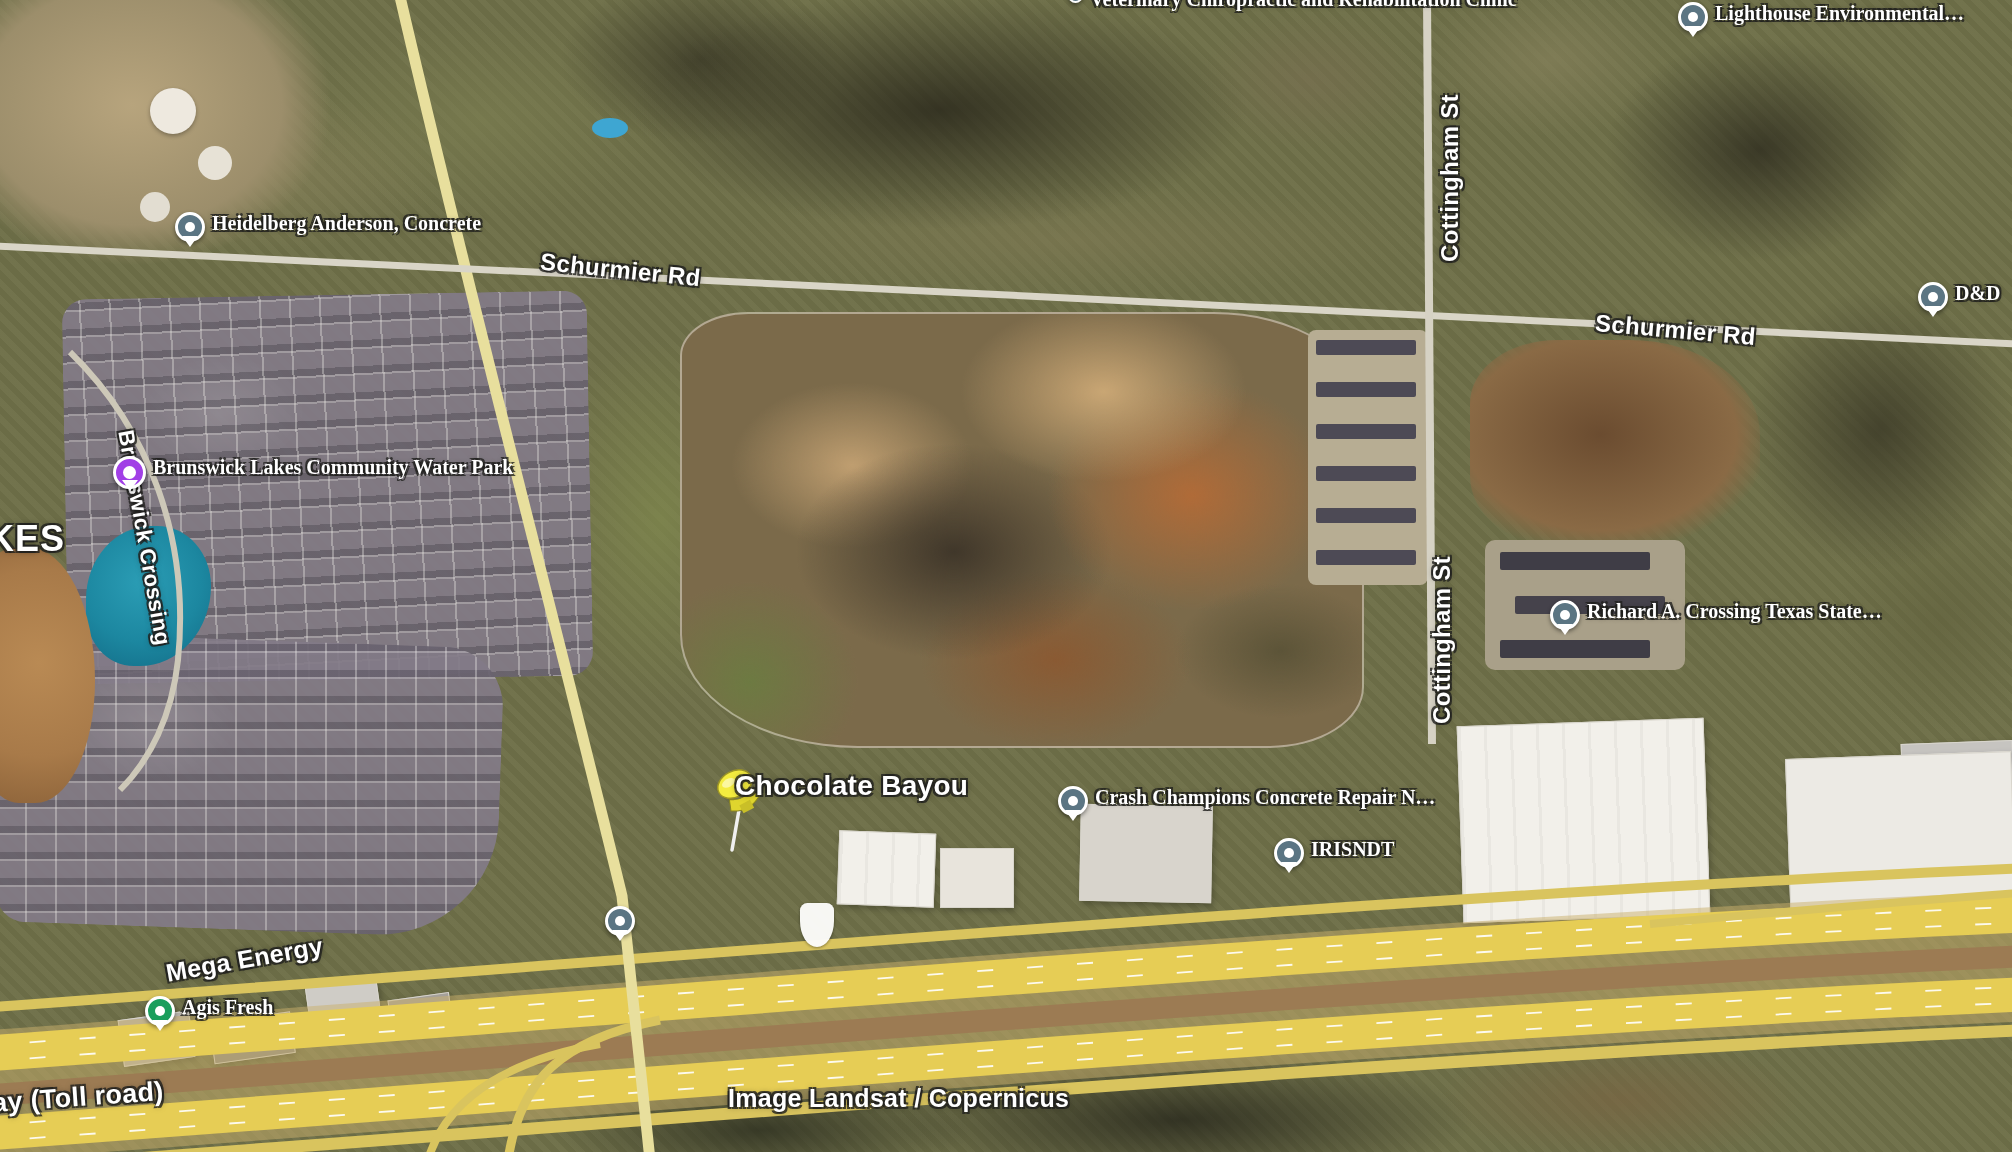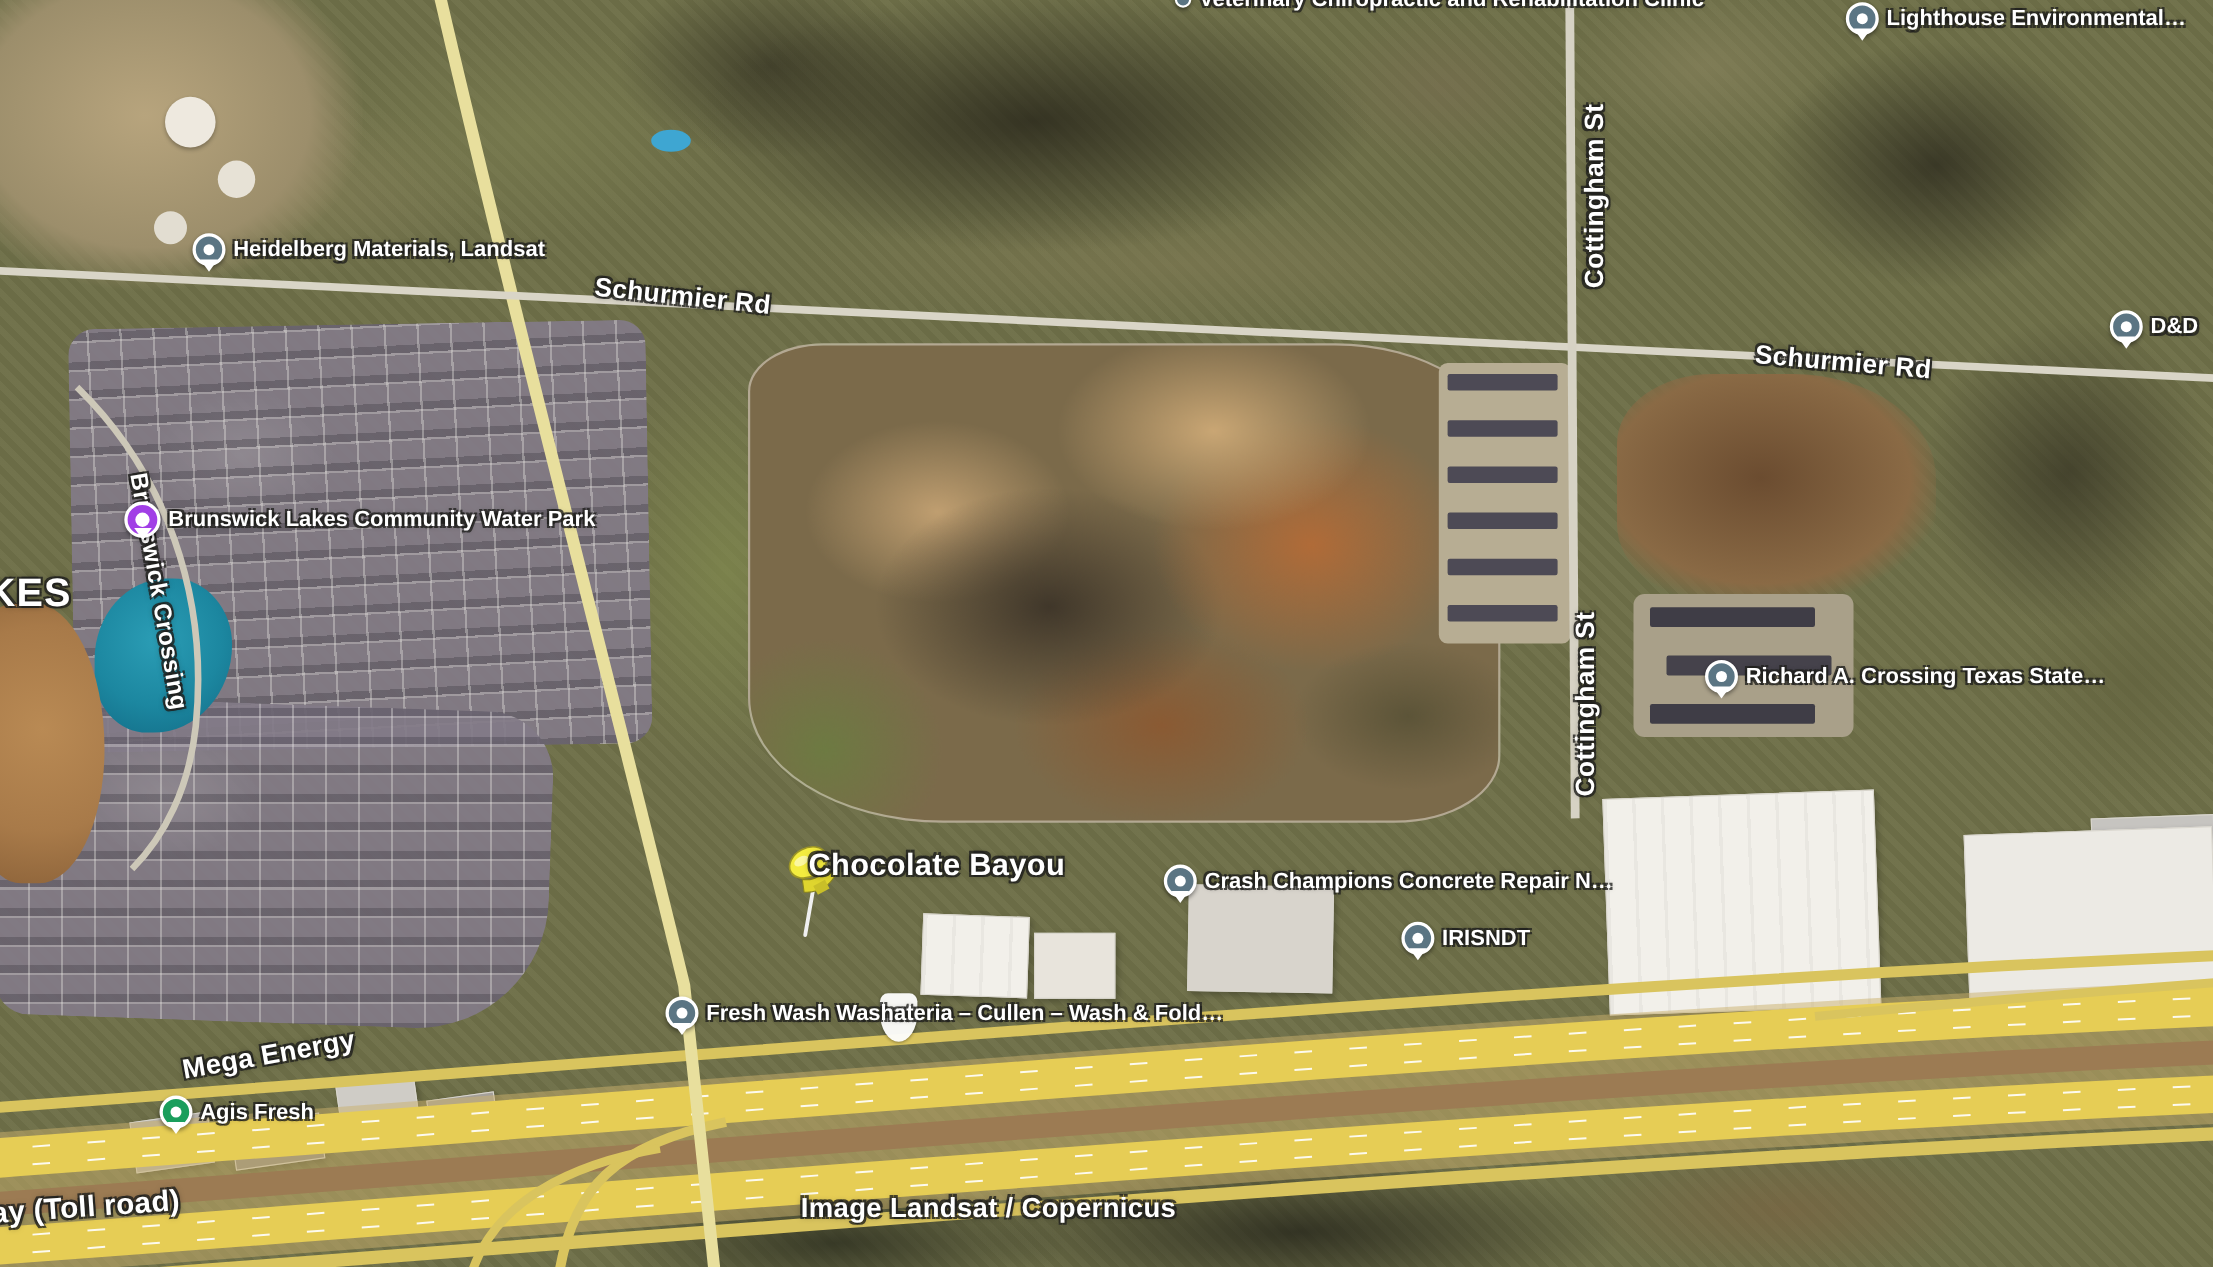--- a/index.html
+++ b/index.html
@@ -34,21 +34,21 @@
       radial-gradient(120px 80px at 30% 30%, rgba(255,255,255,.12), transparent 70%);
     border-radius:24px;opacity:.92;
   }
   .label{
     position:absolute;color:#fff;font-weight:700;white-space:nowrap;
     text-shadow:-2px -2px 0 rgba(32,32,30,.8), 2px -2px 0 rgba(32,32,30,.8),
                 -2px 2px 0 rgba(32,32,30,.8), 2px 2px 0 rgba(32,32,30,.8),
                 0 0 6px rgba(0,0,0,.55);
     letter-spacing:.3px;
   }
-  .place{position:absolute;display:flex;align-items:center;gap:7px;}
+  .place{position:absolute;display:flex;align-items:flex-start;gap:7px;font-family:Liberation Serif, serif;}
   .plabel{
     color:#fff;font-weight:700;font-size:20px;white-space:nowrap;
     text-shadow:-2px -2px 0 rgba(32,32,30,.78), 2px -2px 0 rgba(32,32,30,.78),
                 -2px 2px 0 rgba(32,32,30,.78), 2px 2px 0 rgba(32,32,30,.78),
                 0 0 5px rgba(0,0,0,.5);
   }
   .pin{position:relative;width:24px;height:24px;border-radius:50%;flex:none;
     background:#5b7583;border:3px solid #fff;box-shadow:0 2px 4px rgba(0,0,0,.45);}
   .pin::before{content:'';position:absolute;inset:7px;background:#fff;border-radius:50%;}
   .pin::after{content:'';position:absolute;left:50%;top:21px;transform:translateX(-50%);
@@ -178,21 +178,21 @@
     <span class="plabel">Veterinary Chiropractic and Rehabilitation Clinic</span>
   </div>
 
   <div class="place" style="left:1678px;top:2px;">
     <span class="pin"></span>
     <span class="plabel">Lighthouse Environmental…</span>
   </div>
 
   <div class="place" style="left:175px;top:212px;">
     <span class="pin"></span>
-    <span class="plabel">Heidelberg Materials, Landsat</span>
+    <span class="plabel">Heidelberg Anderson, Concrete</span>
   </div>
 
   <div class="place" style="left:1918px;top:282px;">
     <span class="pin"></span>
     <span class="plabel">D&amp;D</span>
   </div>
 
   <div class="place" style="left:113px;top:456px;">
     <span class="pin purple"></span>
     <span class="plabel">Brunswick Lakes Community Water Park</span>
@@ -208,21 +208,20 @@
     <span class="plabel">Crash Champions Concrete Repair N…</span>
   </div>
 
   <div class="place" style="left:1274px;top:838px;">
     <span class="pin"></span>
     <span class="plabel">IRISNDT</span>
   </div>
 
   <div class="place" style="left:605px;top:906px;">
     <span class="pin"></span>
-    <span class="plabel">Fresh Wash Washateria – Cullen – Wash &amp; Fold…</span>
   </div>
 
   <div class="place" style="left:145px;top:996px;">
     <span class="pin green"></span>
     <span class="plabel">Agis Fresh</span>
   </div>
 
   <svg width="54" height="96" viewBox="0 0 54 96" style="position:absolute;left:712px;top:764px;">
     <path d="M27,46 L20,86" stroke="#f0f0f0" stroke-width="3.5" stroke-linecap="round"></path>
     <g transform="rotate(-28 27 28)">

